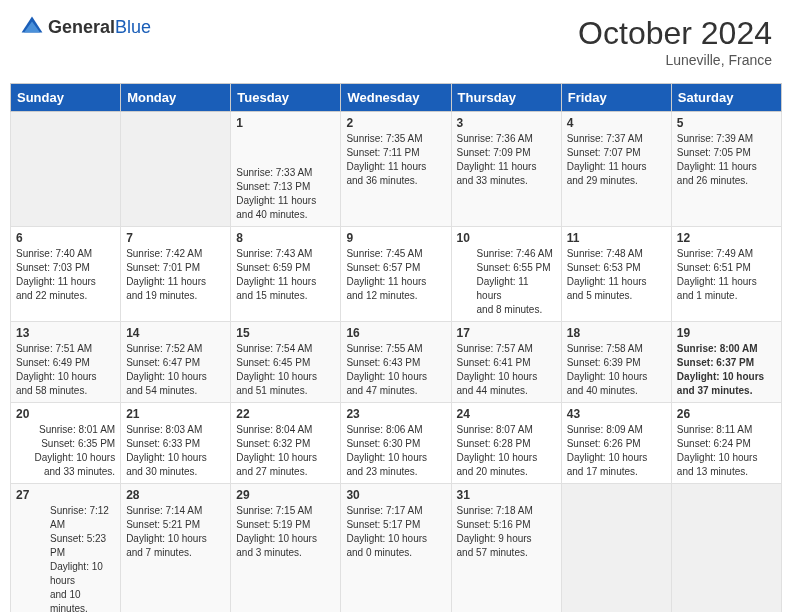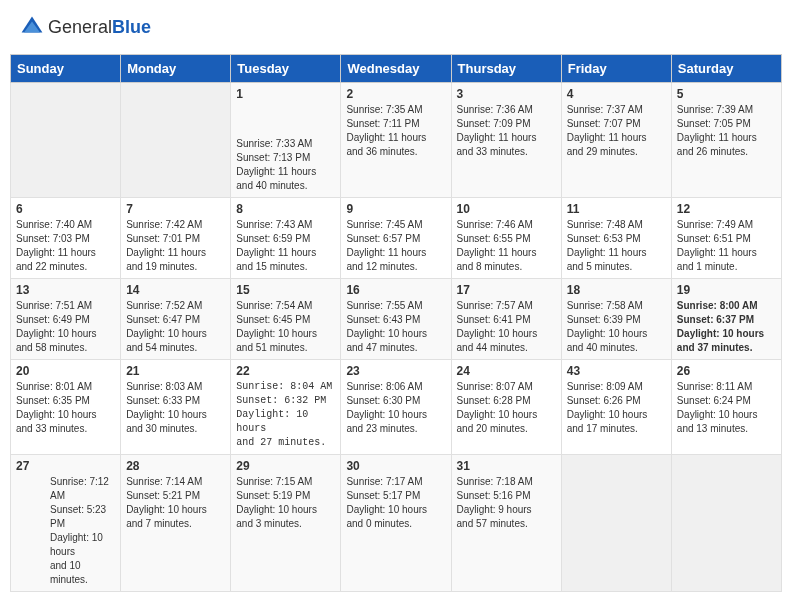--- a/index.html
+++ b/index.html
@@ -17,26 +17,26 @@
       margin-bottom: 10px;
       padding: 5px 10px;
     }
     .logo {
       display: flex;
       align-items: center;
       gap: 4px;
     }
     .logo-text-general {
       font-size: 18px;
-      font-weight: normal;
+      font-weight: bold;
       color: #333;
     }
     .logo-text-blue {
       font-size: 18px;
-      font-weight: bold;
+      font-weight: normal;
       color: #1a5eb8;
     }
     .logo-icon {
       width: 24px;
       height: 24px;
     }
     .title-block {
       text-align: right;
     }
     .month-title {
@@ -98,20 +98,24 @@
 <div class="header">
   <div class="logo">
     <svg class="logo-icon" viewBox="0 0 30 30" xmlns="http://www.w3.org/2000/svg">
       <polygon points="15,2 28,22 2,22" fill="#1a5eb8"></polygon>
       <polygon points="15,8 25,22 5,22" fill="#4a90d9"></polygon>
     </svg>
     <div>
       <span class="logo-text-general">General</span><span class="logo-text-blue">Blue</span>
     </div>
   </div>
+  <div class="title-block">
+    <div class="month-title">October 2024</div>
+    <div class="subtitle">Luneville, France</div>
+  </div>
 </div>
 
 <table>
   <thead>
     <tr>
     <th>Sunday</th>
         <th>Monday</th>
         <th>Tuesday</th>
         <th>Wednesday</th>
         <th>Thursday</th>
@@ -183,21 +187,21 @@
         </td>
         <td>
           <span class="day-num">9</span>
           <div class="day-info" style="white-space: pre-line;">Sunrise: 7:45 AM
 Sunset: 6:57 PM
 Daylight: 11 hours
 and 12 minutes.</div>
         </td>
         <td>
           <span class="day-num">10</span>
-          <div class="day-info" style="white-space: pre-line;">Sunrise: 7:46 AM
+          <div class="day-info" style="white-space: pre-line; margin-left: 20px;">Sunrise: 7:46 AM
 Sunset: 6:55 PM
 Daylight: 11 hours
 and 8 minutes.</div>
         </td>
         <td>
           <span class="day-num">11</span>
           <div class="day-info" style="white-space: pre-line;">Sunrise: 7:48 AM
 Sunset: 6:53 PM
 Daylight: 11 hours
 and 5 minutes.</div>
@@ -257,35 +261,35 @@
           <span class="day-num">19</span>
           <div class="day-info" style="white-space: pre-line; font-weight: bold;">Sunrise: 8:00 AM
 Sunset: 6:37 PM
 Daylight: 10 hours
 and 37 minutes.</div>
         </td>
       </tr>
       <tr>
         <td>
           <span class="day-num">20</span>
-          <div class="day-info" style="white-space: pre-line;">Sunrise: 8:01 AM
+          <div class="day-info" style="white-space: pre-line; text-align: right;">Sunrise: 8:01 AM
 Sunset: 6:35 PM
 Daylight: 10 hours
 and 33 minutes.</div>
         </td>
         <td>
           <span class="day-num">21</span>
           <div class="day-info" style="white-space: pre-line;">Sunrise: 8:03 AM
 Sunset: 6:33 PM
 Daylight: 10 hours
 and 30 minutes.</div>
         </td>
         <td>
           <span class="day-num">22</span>
-          <div class="day-info" style="white-space: pre-line; font-family: Liberation Mono, monospace;">Sunrise: 8:04 AM
+          <div class="day-info" style="white-space: pre-line;">Sunrise: 8:04 AM
 Sunset: 6:32 PM
 Daylight: 10 hours
 and 27 minutes.</div>
         </td>
         <td>
           <span class="day-num">23</span>
           <div class="day-info" style="white-space: pre-line;">Sunrise: 8:06 AM
 Sunset: 6:30 PM
 Daylight: 10 hours
 and 23 minutes.</div>

